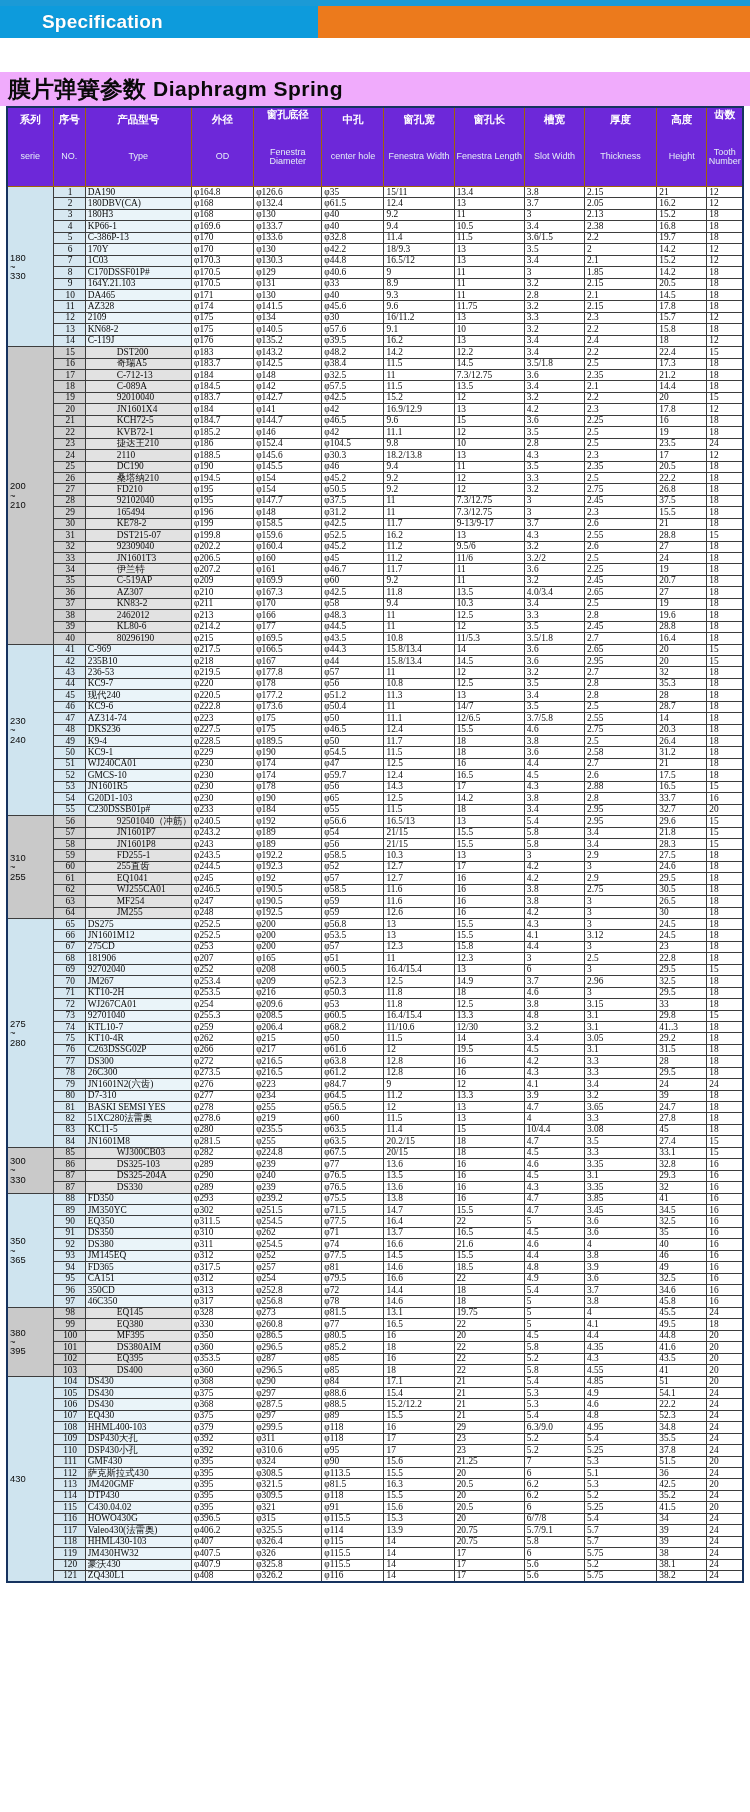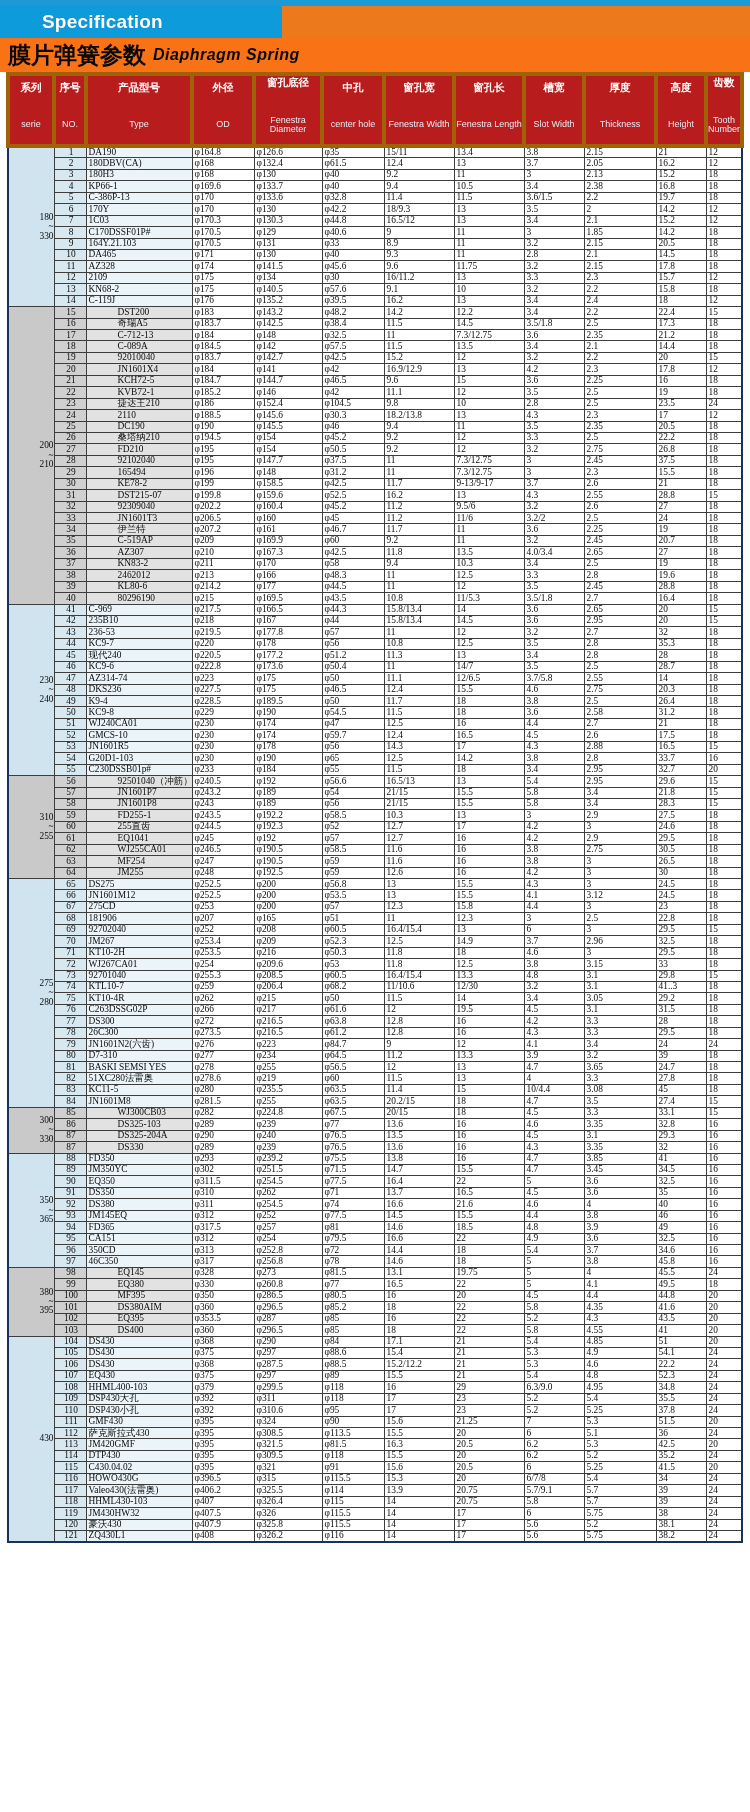--- a/index.html
+++ b/index.html
@@ -16,75 +16,75 @@
   
   .topline {
     height: 6px; width: 750px;
     background: #1b9ad6;
   }
   .banner {
     height: 32px; width: 750px;
     display: flex; align-items: stretch;
   }
   .banner-blue {
-    width: 282px; background: #0d9bdc;
+    width: 318px; background: #0d9bdc;
     display: flex; align-items: center;
   }
   .banner-blue .sp {
     color: #ffffff;
     font-family: "Liberation Sans", sans-serif;
     font-weight: bold;
     font-size: 19px;
     letter-spacing: .2px;
     margin-left: 42px;
     text-shadow: 0 0 1px rgba(0,0,0,.25);
   }
   .banner-orange {
     flex: 1; background: #ec7a1c;
   }
 
   
   .title-row {
     height: 34px;
     display: flex; align-items: center;
     padding-left: 8px;
-    background: #f97316;
+    background: #f0abfc;
+    margin-top: 34px;
   }
   .title-cn {
     font-family: "DejaVu Sans", sans-serif;
     font-weight: bold;
     font-size: 23px;
     color: #0a0a0a;
     letter-spacing: 0px;
   }
   .title-en {
     font-family: "Liberation Sans", sans-serif;
     font-weight: bold;
-    font-size: 16px;
+    font-size: 21px;
     color: #0a0a0a;
     margin-left: 7px;
     letter-spacing: 0.5px;
-    font-style: italic;
   }
 
   
   .tbl-wrap {
     padding: 0 6px 0 6px;
   }
   table.spec {
     width: 738px;
     border-collapse: collapse;
     table-layout: fixed;
     border: 2px solid #16335f;
   }
   table.spec thead th {
-    background: #b91c1c;
+    background: #6d28d9;
     color: #ffffff;
-    border: 4px solid #a16207;
-    padding: 1px 0 10px 0;
+    border: 1px solid #a16207;
+    padding: 1px 0 20px 0;
     vertical-align: middle;
     line-height: 1.02;
   }
   .h-cn {
     display: block;
     font-family: "DejaVu Sans", sans-serif;
     font-weight: bold;
     font-size: 10.5px;
   }
   .h-en {
@@ -103,24 +103,24 @@
     height: 11.45px;
     padding: 0 0 0 2px;
     color: #0b0b0b;
     white-space: nowrap;
     overflow: hidden;
     background: #ffffff;
   }
 
   
   td.series {
-    text-align: right;
+    text-align: left;
     vertical-align: middle;
     font-size: 11px;
-    font-family: Liberation Serif, serif;
+    font-family: Liberation Sans, sans-serif;
     border-left: 1px solid #3d3d3d;
     border-right: 1px solid #3d3d3d;
     padding: 0;
     line-height: 1.35;
   }
   td.series.band-blue { background: #cfe4ef; }
   td.series.band-gray { background: #c9c9c9; }
   .ser-line { display:block; }
 
   
@@ -883,21 +883,21 @@
           <td>φ50</td>
           <td>11.7</td>
           <td>18</td>
           <td>3.8</td>
           <td>2.5</td>
           <td>26.4</td>
           <td>18</td>
         </tr>
         <tr>
           <td class="no band-blue">50</td>
-          <td class="type band-blue">KC9-8</td>
+          <td class="type band-blue">KC9-1</td>
           <td>φ229</td>
           <td>φ190</td>
           <td>φ54.5</td>
           <td>11.5</td>
           <td>18</td>
           <td>3.6</td>
           <td>2.58</td>
           <td>31.2</td>
           <td>18</td>
         </tr>

